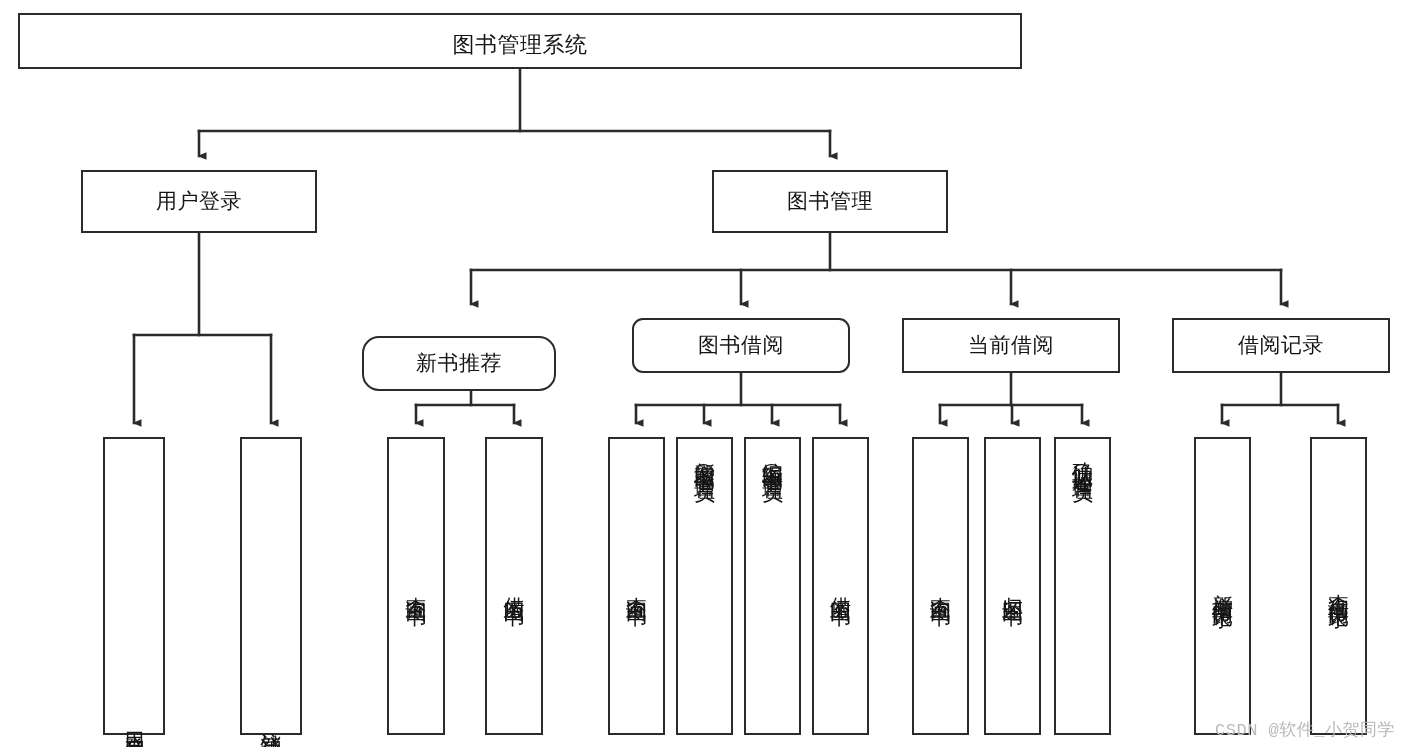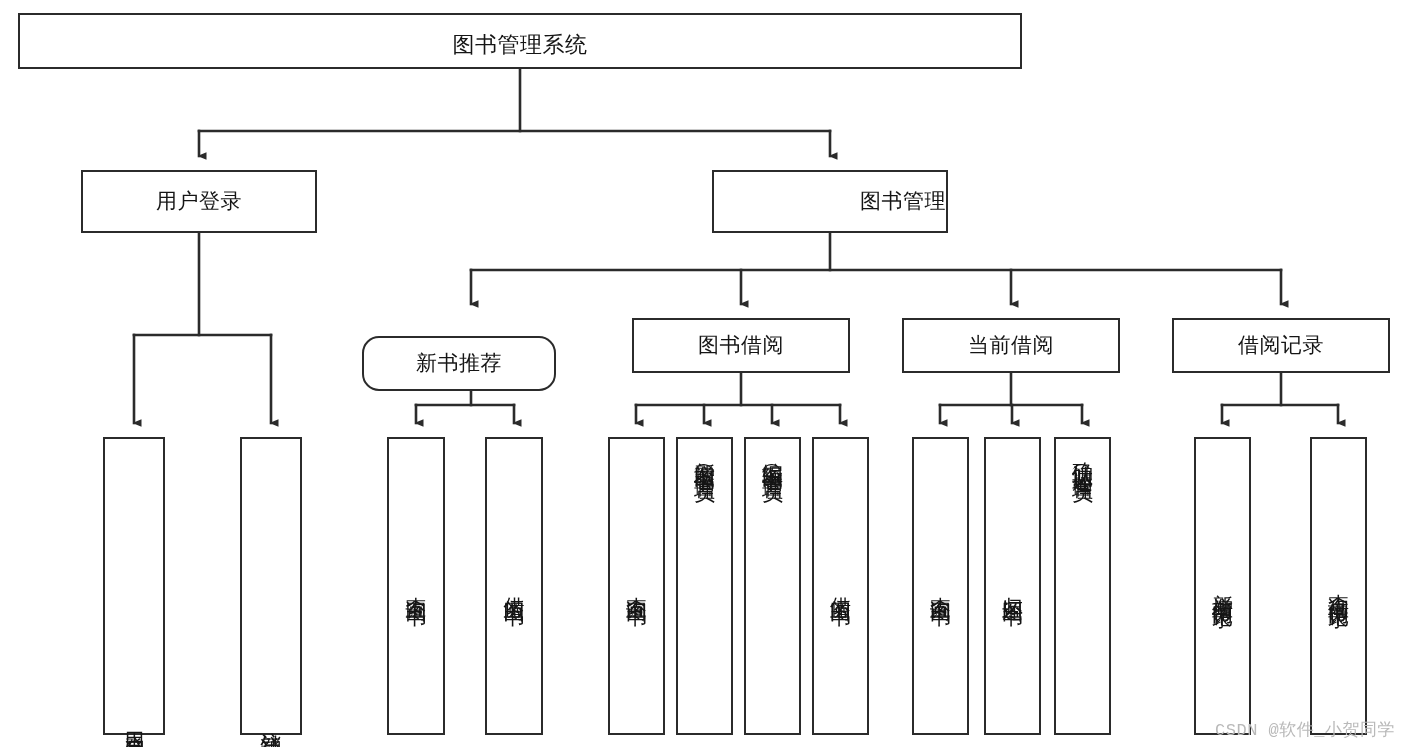--- a/index.html
+++ b/index.html
@@ -125,28 +125,28 @@
     </g>
   </svg>
 
   <div class="node root" style="left: 18px; top: 13px; width: 1004px; height: 56px;">
     <span class="lbl">图书管理系统</span>
   </div>
 
   <div class="node" style="left: 81px; top: 170px; width: 236px; height: 63px;">
     <span class="lbl">用户登录</span>
   </div>
-  <div class="node" style="left: 712px; top: 170px; width: 236px; height: 63px; justify-content: flex-end;">
+  <div class="node" style="left: 712px; top: 170px; width: 236px; height: 63px;">
     <span class="lbl">图书管理</span>
   </div>
 
   <div class="node" style="left: 362px; top: 336px; width: 194px; height: 55px; border-radius: 17px;">
     <span class="lbl">新书推荐</span>
   </div>
-  <div class="node" style="left: 632px; top: 318px; width: 218px; height: 55px;">
+  <div class="node" style="left: 632px; top: 318px; width: 218px; height: 55px; border-radius: 11px;">
     <span class="lbl">图书借阅</span>
   </div>
   <div class="node" style="left: 902px; top: 318px; width: 218px; height: 55px;">
     <span class="lbl">当前借阅</span>
   </div>
   <div class="node" style="left: 1172px; top: 318px; width: 218px; height: 55px;">
     <span class="lbl">借阅记录</span>
   </div>
 
   <div class="node vert" style="left: 103px; top: 437px; width: 62px; height: 298px; justify-content: flex-end;">

